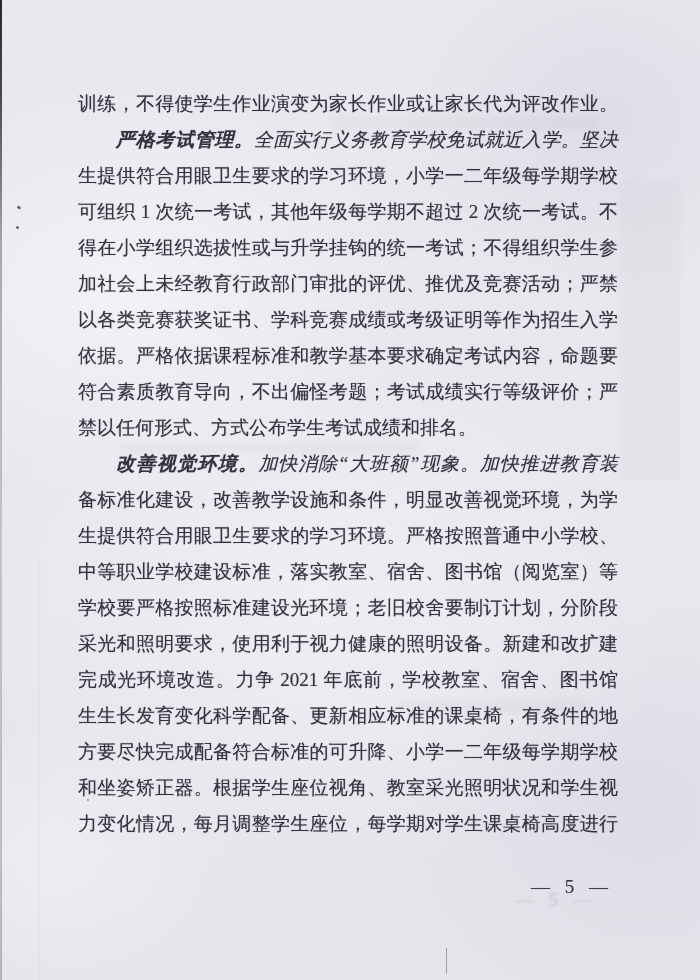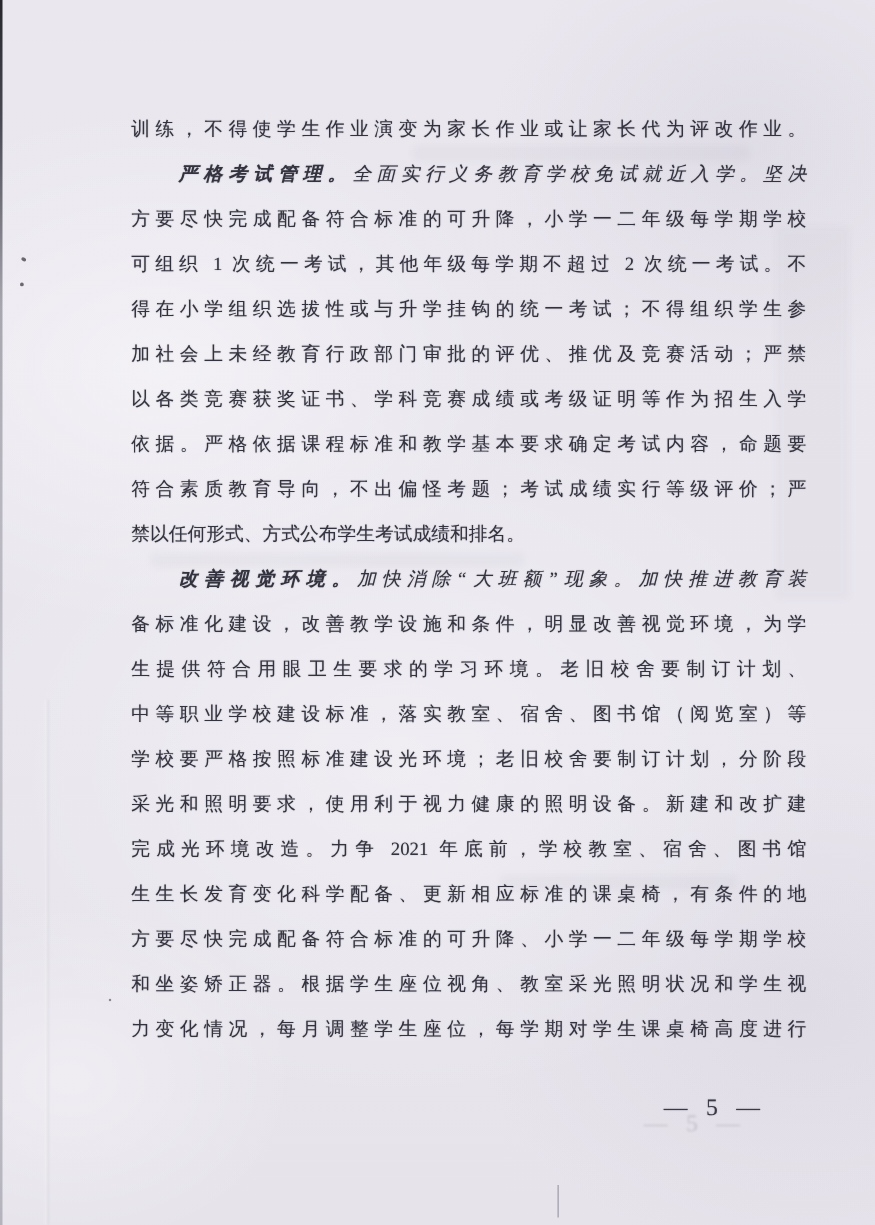--- a/index.html
+++ b/index.html
@@ -26,22 +26,22 @@
       #26262c 0%, #4a4a54 10%, rgba(80,80,92,.45) 25%,
       rgba(110,110,122,.30) 55%, rgba(100,100,112,.38) 100%);
   }
   
   .crease {
     position: absolute; left: 36px; top: 560px; width: 3px; height: 420px;
     background: linear-gradient(90deg, rgba(255,255,255,.55), rgba(170,168,182,.25));
     filter: blur(1px);
   }
   .doc-body {
-    position: absolute; left: 105px; top: 86px; width: 540px;
-    font-size: 15px; line-height: 36px;
+    position: absolute; left: 78px; top: 86px; width: 540px;
+    font-size: 19px; line-height: 36px;
     color: #33333f;
     text-shadow: 0 0 1px rgba(46,46,62,.45);
   }
   .line {
     text-align: justify;
     text-align-last: justify;
     text-justify: inter-character;
     height: 36px;
     box-sizing: border-box;
   }
@@ -86,31 +86,31 @@
   <div class="crease"></div>
 
   <div class="ghost-bar g1"></div>
   <div class="ghost-bar g2"></div>
   <div class="ghost-bar g3"></div>
   <div class="ghost-bar g4"></div>
 
   <div class="doc-body">
       <div class="line">训练，不得使学生作业演变为家长作业或让家长代为评改作业。</div>
       <div class="line indent"><b>严格考试管理。</b>全面实行义务教育学校免试就近入学。坚决</div>
-      <div class="line">方要尽快完成配备符合标准的可升降，小学一二年级每学期学校</div>
+      <div class="line">生提供符合用眼卫生要求的学习环境，小学一二年级每学期学校</div>
       <div class="line">可组织 1 次统一考试，其他年级每学期不超过 2 次统一考试。不</div>
       <div class="line">得在小学组织选拔性或与升学挂钩的统一考试；不得组织学生参</div>
       <div class="line">加社会上未经教育行政部门审批的评优、推优及竞赛活动；严禁</div>
       <div class="line">以各类竞赛获奖证书、学科竞赛成绩或考级证明等作为招生入学</div>
       <div class="line">依据。严格依据课程标准和教学基本要求确定考试内容，命题要</div>
       <div class="line">符合素质教育导向，不出偏怪考题；考试成绩实行等级评价；严</div>
       <div class="line no-justify">禁以任何形式、方式公布学生考试成绩和排名。</div>
       <div class="line indent"><b>改善视觉环境。</b>加快消除“大班额”现象。加快推进教育装</div>
       <div class="line">备标准化建设，改善教学设施和条件，明显改善视觉环境，为学</div>
-      <div class="line">生提供符合用眼卫生要求的学习环境。老旧校舍要制订计划、</div>
+      <div class="line">生提供符合用眼卫生要求的学习环境。严格按照普通中小学校、</div>
       <div class="line">中等职业学校建设标准，落实教室、宿舍、图书馆（阅览室）等</div>
       <div class="line">学校要严格按照标准建设光环境；老旧校舍要制订计划，分阶段</div>
       <div class="line">采光和照明要求，使用利于视力健康的照明设备。新建和改扩建</div>
       <div class="line">完成光环境改造。力争 2021 年底前，学校教室、宿舍、图书馆</div>
       <div class="line">生生长发育变化科学配备、更新相应标准的课桌椅，有条件的地</div>
       <div class="line">方要尽快完成配备符合标准的可升降、小学一二年级每学期学校</div>
       <div class="line">和坐姿矫正器。根据学生座位视角、教室采光照明状况和学生视</div>
       <div class="line">力变化情况，每月调整学生座位，每学期对学生课桌椅高度进行</div>
     </div>
 

